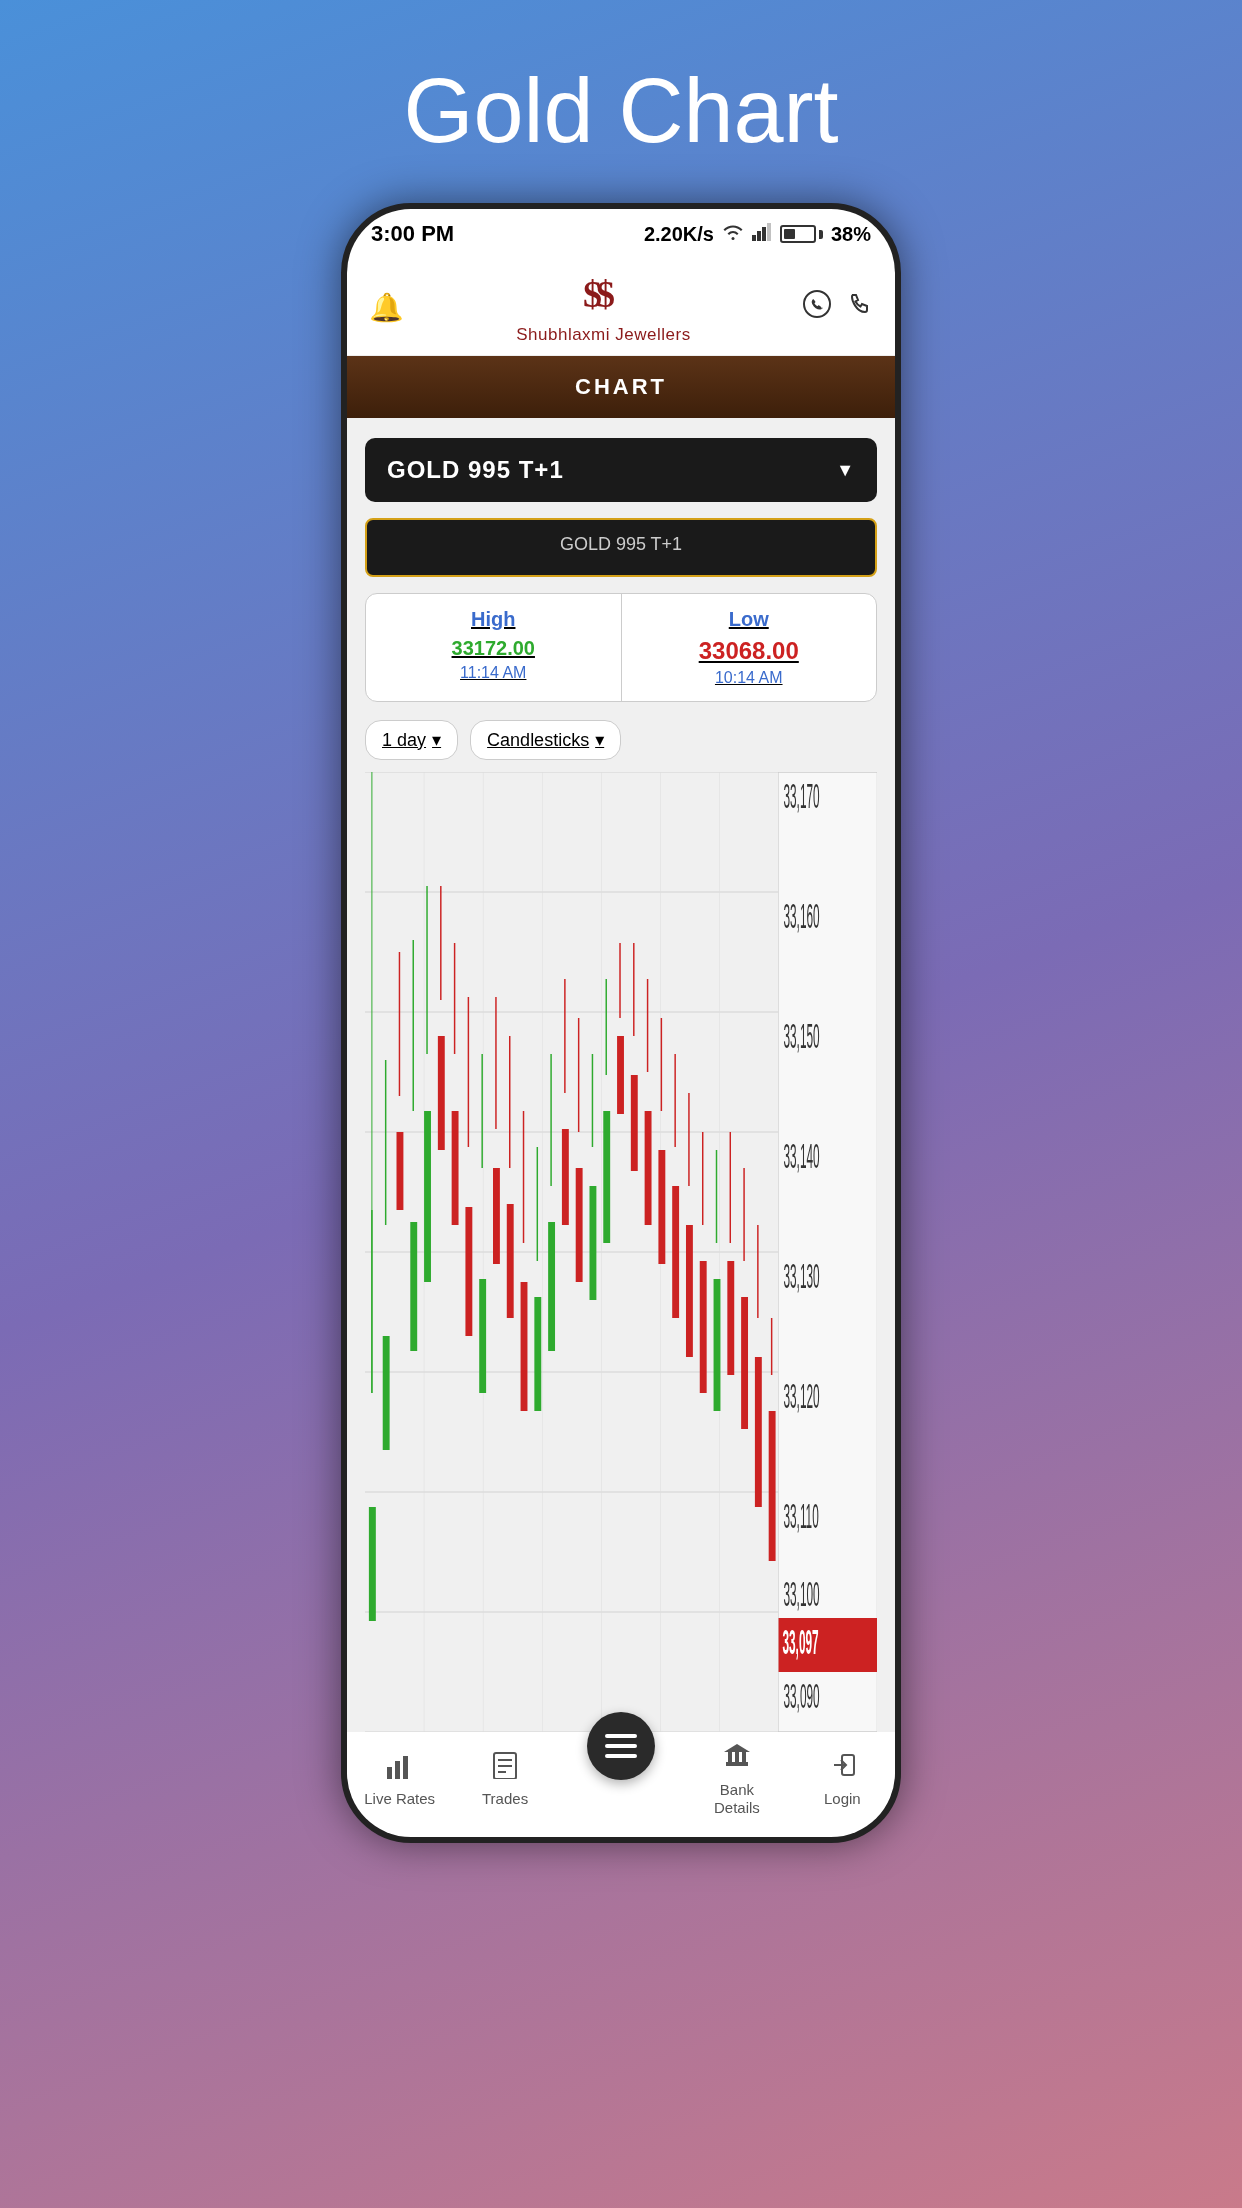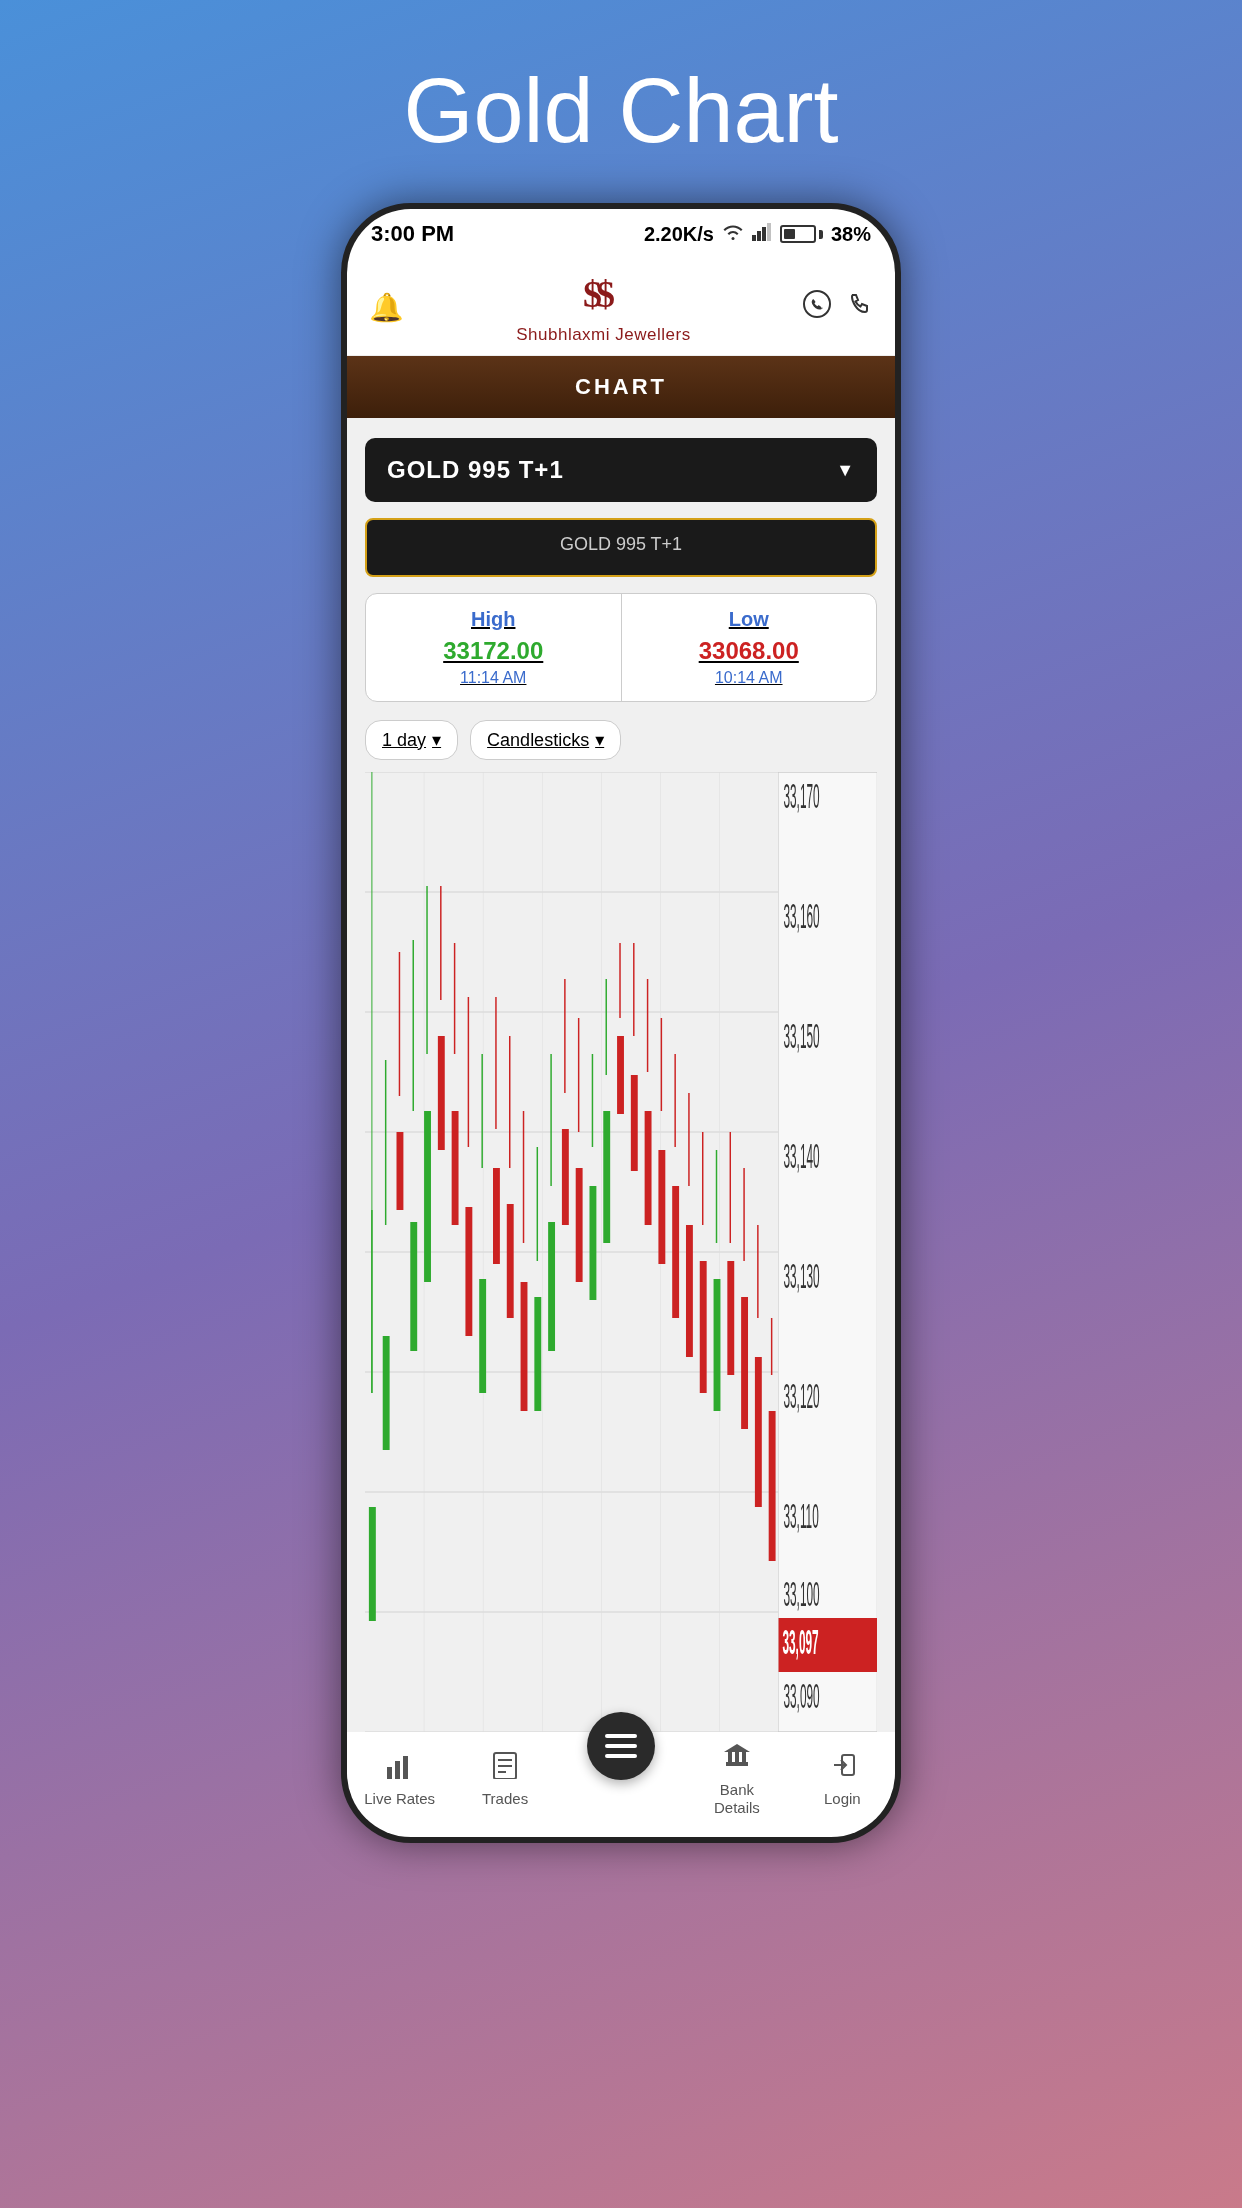--- a/index.html
+++ b/index.html
@@ -193,21 +193,21 @@
 
     .hl-item:first-child { border-right: 1px solid #ccc; }
 
     .hl-label {
       font-size: 20px;
       color: #3a6bcc;
       font-weight: 600;
       margin-bottom: 6px;
     }
 
-    .hl-value-green { font-size: 24px; color: #2eaa2e; font-weight: 700; }
+    .hl-value-green { font-size: 20px; color: #2eaa2e; font-weight: 700; }
     .hl-value-red { font-size: 24px; color: #cc2222; font-weight: 700; }
     .hl-time { font-size: 16px; color: #3a6bcc; margin-top: 4px; }
 
     
     .chart-controls {
       display: flex;
       gap: 12px;
       margin-bottom: 12px;
     }
 

